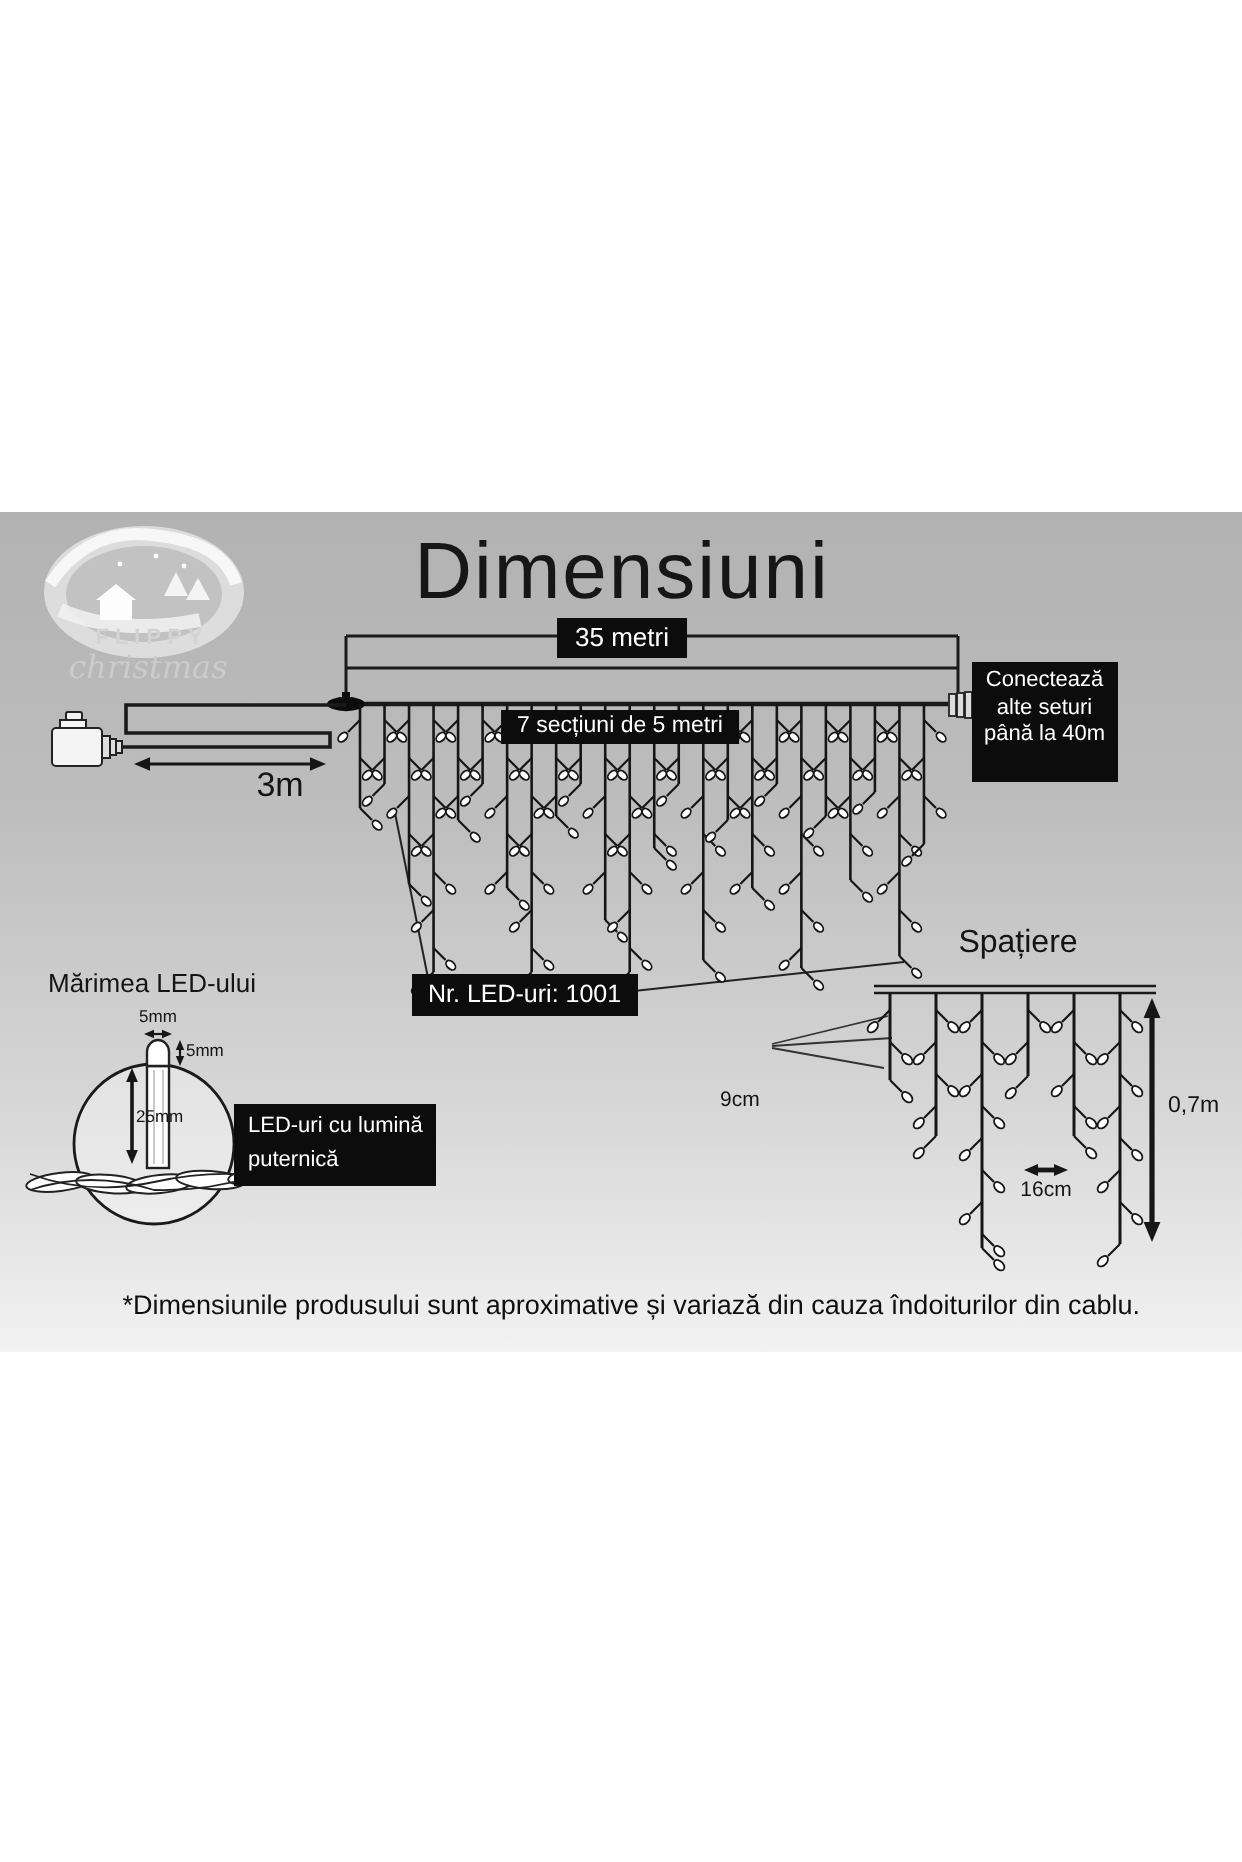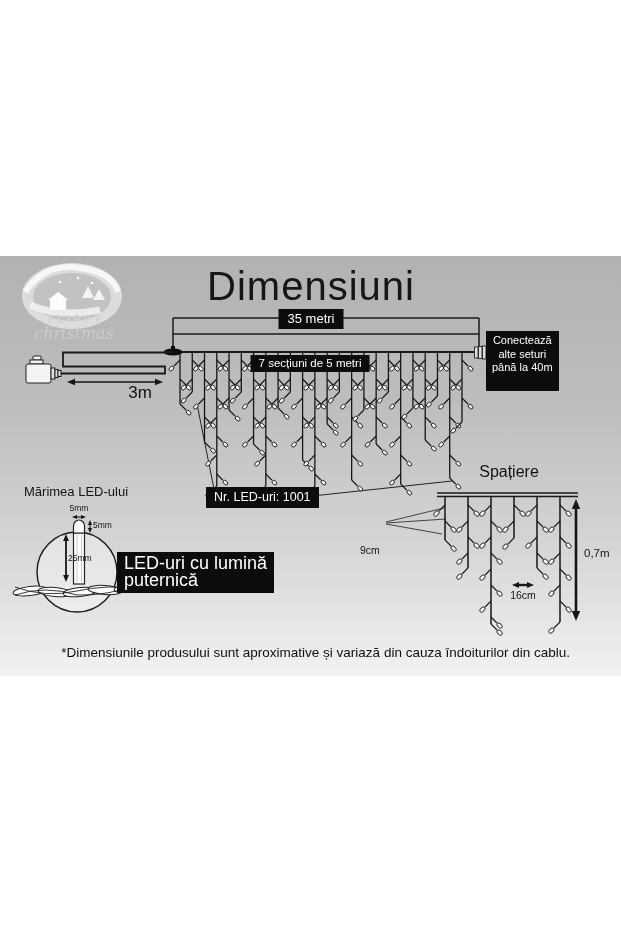--- a/index.html
+++ b/index.html
@@ -8,21 +8,21 @@
   .panel{position:absolute;left:0;top:256px;width:621px;height:420px;
          background:linear-gradient(180deg,#b2b2b2 0%,#bdbdbd 35%,#d6d6d6 70%,#efefef 97%,#f2f2f2 100%);}
   svg.art{position:absolute;left:0;top:0;width:621px;height:931px;}
   .abs{position:absolute;white-space:nowrap;}
   .title{left:311px;top:264px;transform:translateX(-50%);font-size:40px;letter-spacing:1px;color:#161616;}
   .blackbox{position:absolute;background:#0c0c0c;color:#ffffff;white-space:nowrap;}
   .bb-35{left:311px;top:309px;transform:translateX(-50%);font-size:13px;padding:2px 9px 3px;}
   .bb-7{left:310px;top:327px;transform:translateX(-50%);font-size:11.5px;padding:2px 8px 3px;margin-top:28px;}
   .bb-connect{left:486px;top:331px;font-size:11px;line-height:13.5px;padding:3px 6px 16px;text-align:center;}
   .bb-ledcount{left:206px;top:487px;font-size:12.5px;padding:3px 8px 4px;}
-  .bb-ledinfo{left:117px;top:552px;font-size:18px;line-height:17px;padding:3px 7px 4px;}
+  .bb-ledinfo{left:117px;top:552px;font-size:11px;line-height:17px;padding:3px 7px 4px;}
   .lbl{position:absolute;color:#141414;}
   .lbl-3m{left:127px;top:383px;transform:translateX(-50%);font-size:17px;margin-left:13px;}
   .lbl-spatiere{left:509px;top:463px;transform:translateX(-50%);font-size:16px;}
   .lbl-07m{left:584px;top:547px;font-size:11.5px;}
   .lbl-16cm{left:523px;top:589px;transform:translateX(-50%);font-size:10.5px;}
   .lbl-9cm{left:360px;top:512px;font-size:10.5px;margin-top:32px;}
   .lbl-marimea{left:24px;top:484px;font-size:13px;}
   .lbl-5mm-top{left:79px;top:503px;transform:translateX(-50%);font-size:8.5px;}
   .lbl-5mm-side{left:93px;top:520px;font-size:8.5px;}
   .lbl-25mm{left:44px;top:553px;font-size:8.5px;margin-left:24px;}

